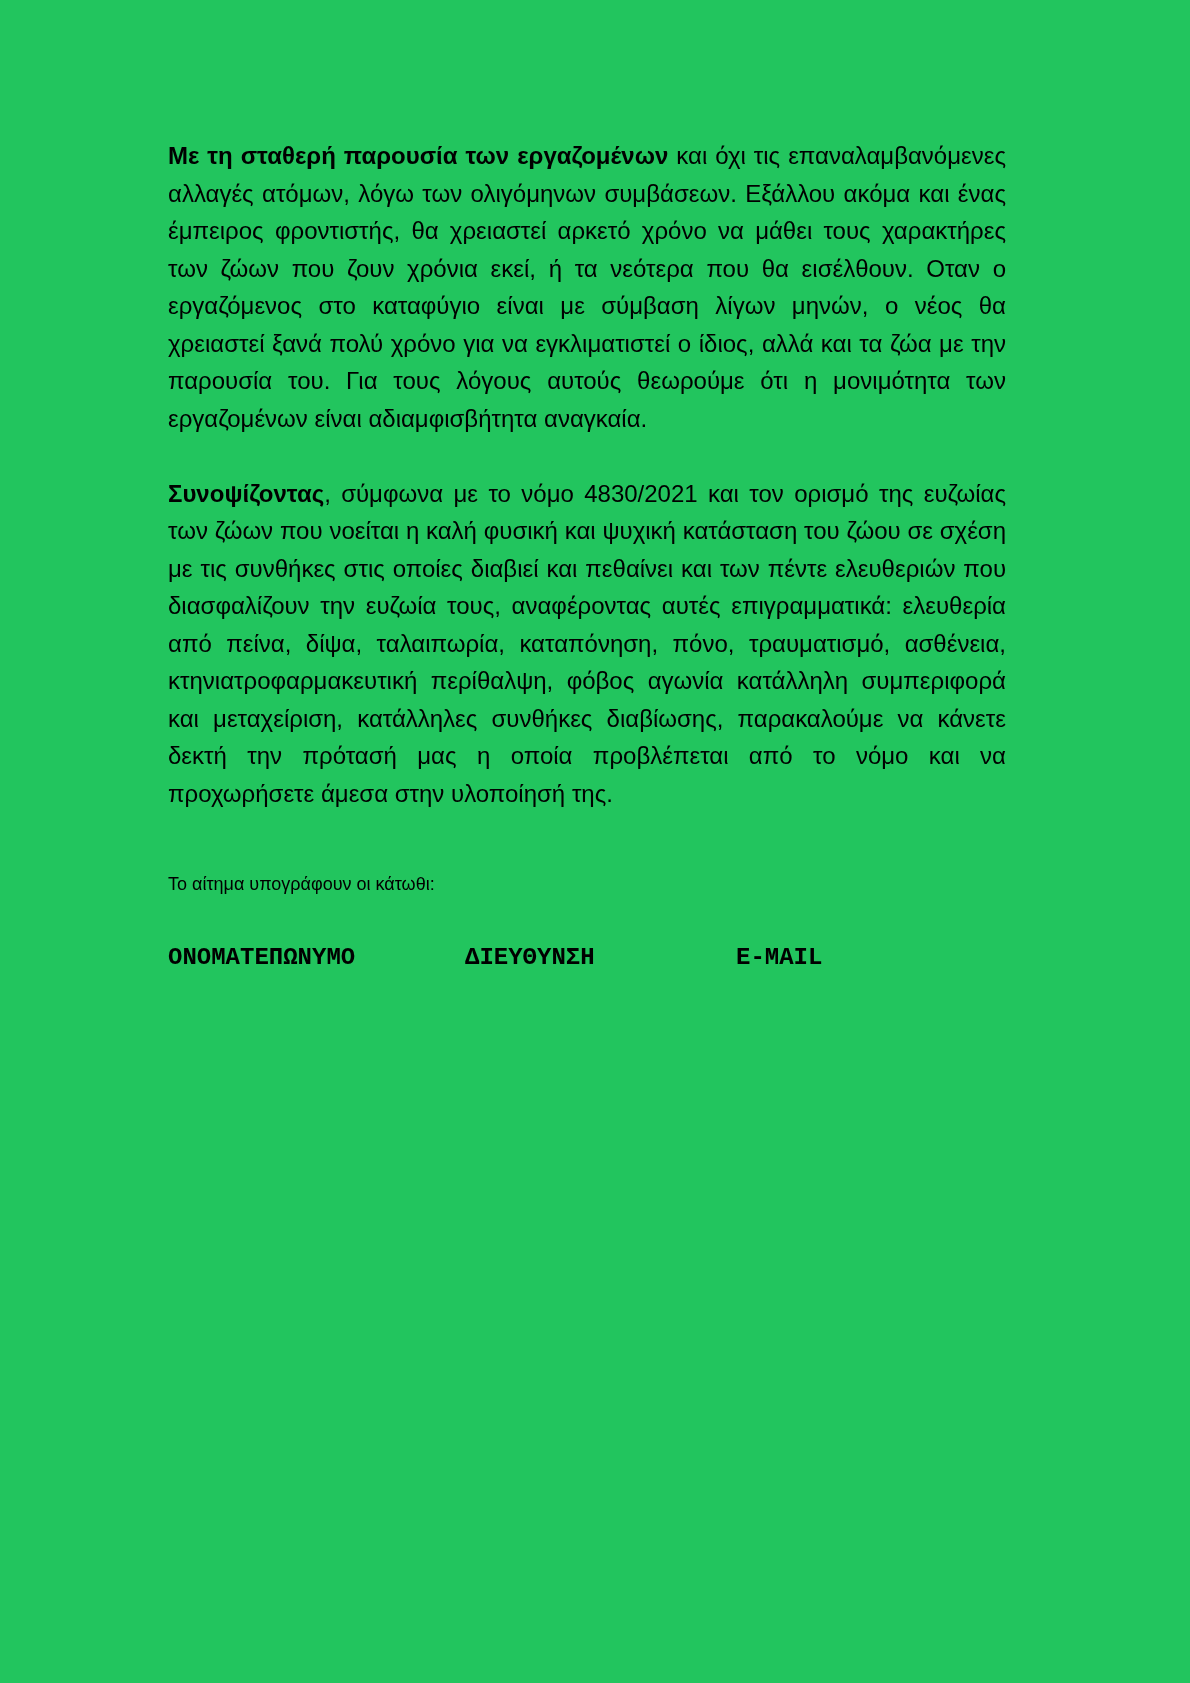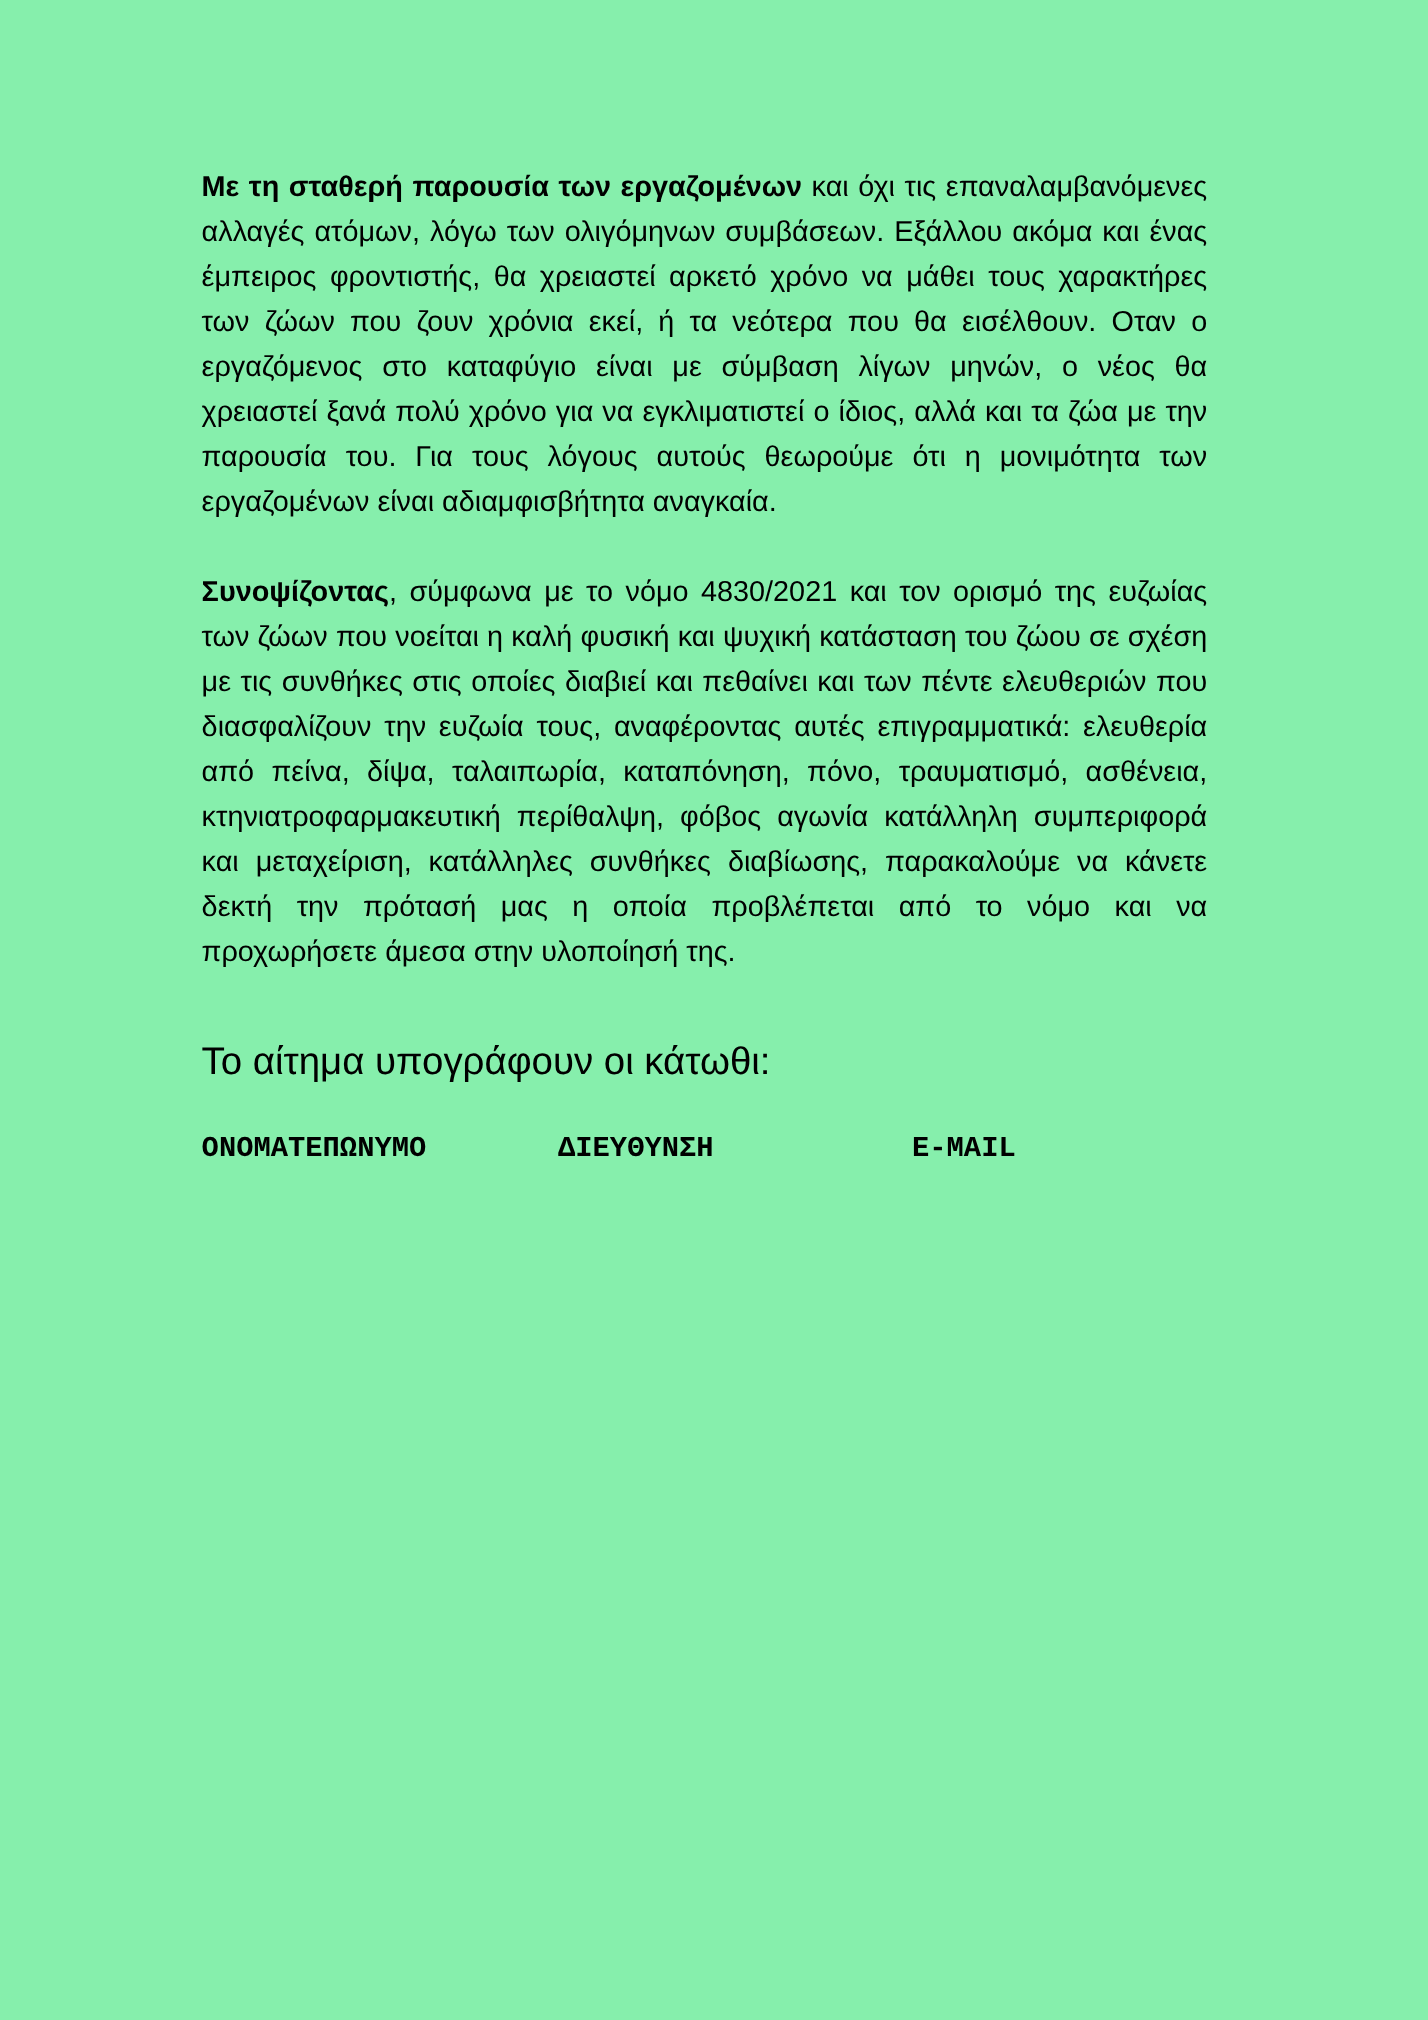--- a/index.html
+++ b/index.html
@@ -4,21 +4,21 @@
 <style>
   html, body {
     margin: 0;
     padding: 0;
     background: #ffffff;
   }
   .page {
     position: relative;
     width: 1190px;
     height: 1683px;
-    background: #86efac;
+    background: #22c55e;
     overflow: hidden;
     font-family: "Liberation Sans", sans-serif;
     color: #000000;
   }
   .content {
     position: absolute;
     left: 168px;
     top: 137px;
     width: 838px;
   }
@@ -30,40 +30,40 @@
     letter-spacing: 0;
   }
   .par b {
     font-weight: bold;
   }
   .par-2 {
     margin-bottom: 54px;
   }
   .closing {
     margin: 0 0 35px 0;
-    font-size: 32px;
+    font-size: 18px;
     line-height: 37.5px;
     text-align: left;
   }
   .sig-row {
     position: relative;
     height: 38px;
     font-size: 24px;
     line-height: 37.5px;
     font-weight: bold;
   }
   .sig {
     position: absolute;
     top: 0;
     white-space: nowrap;
     font-family: Liberation Mono, monospace;
   }
   .sig-name  { left: 0; }
   .sig-addr  { left: 297px; }
-  .sig-email { left: 592px; }
+  .sig-email { left: 568px; }
 </style>
 </head>
 <body>
 
 <div class="page">
   <div class="content">
 
     <p class="par"><b>Με τη σταθερή παρουσία των εργαζομένων</b><span> και όχι τις επαναλαμβανόμενες αλλαγές ατόμων, λόγω των ολιγόμηνων συμβάσεων. Εξάλλου ακόμα και ένας έμπειρος φροντιστής, θα χρειαστεί αρκετό χρόνο να μάθει τους χαρακτήρες των ζώων που ζουν χρόνια εκεί, ή τα νεότερα που θα εισέλθουν. Οταν ο εργαζόμενος στο καταφύγιο είναι με σύμβαση λίγων μηνών, ο νέος θα χρειαστεί ξανά πολύ χρόνο για να εγκλιματιστεί ο ίδιος, αλλά και τα ζώα με την παρουσία του. Για τους λόγους αυτούς θεωρούμε ότι η μονιμότητα των εργαζομένων είναι αδιαμφισβήτητα αναγκαία.</span></p>
 
     <p class="par par-2"><b>Συνοψίζοντας</b><span>, σύμφωνα με το νόμο 4830/2021 και τον ορισμό της ευζωίας των ζώων που νοείται η καλή φυσική και ψυχική κατάσταση του ζώου σε σχέση με τις συνθήκες στις οποίες διαβιεί και πεθαίνει και των πέντε ελευθεριών που διασφαλίζουν την ευζωία τους, αναφέροντας αυτές επιγραμματικά: ελευθερία από πείνα, δίψα, ταλαιπωρία, καταπόνηση, πόνο, τραυματισμό, ασθένεια, κτηνιατροφαρμακευτική περίθαλψη, φόβος αγωνία κατάλληλη συμπεριφορά και μεταχείριση, κατάλληλες συνθήκες διαβίωσης, παρακαλούμε να κάνετε δεκτή την πρότασή μας η οποία προβλέπεται από το νόμο και να προχωρήσετε άμεσα στην υλοποίησή της.</span></p>

